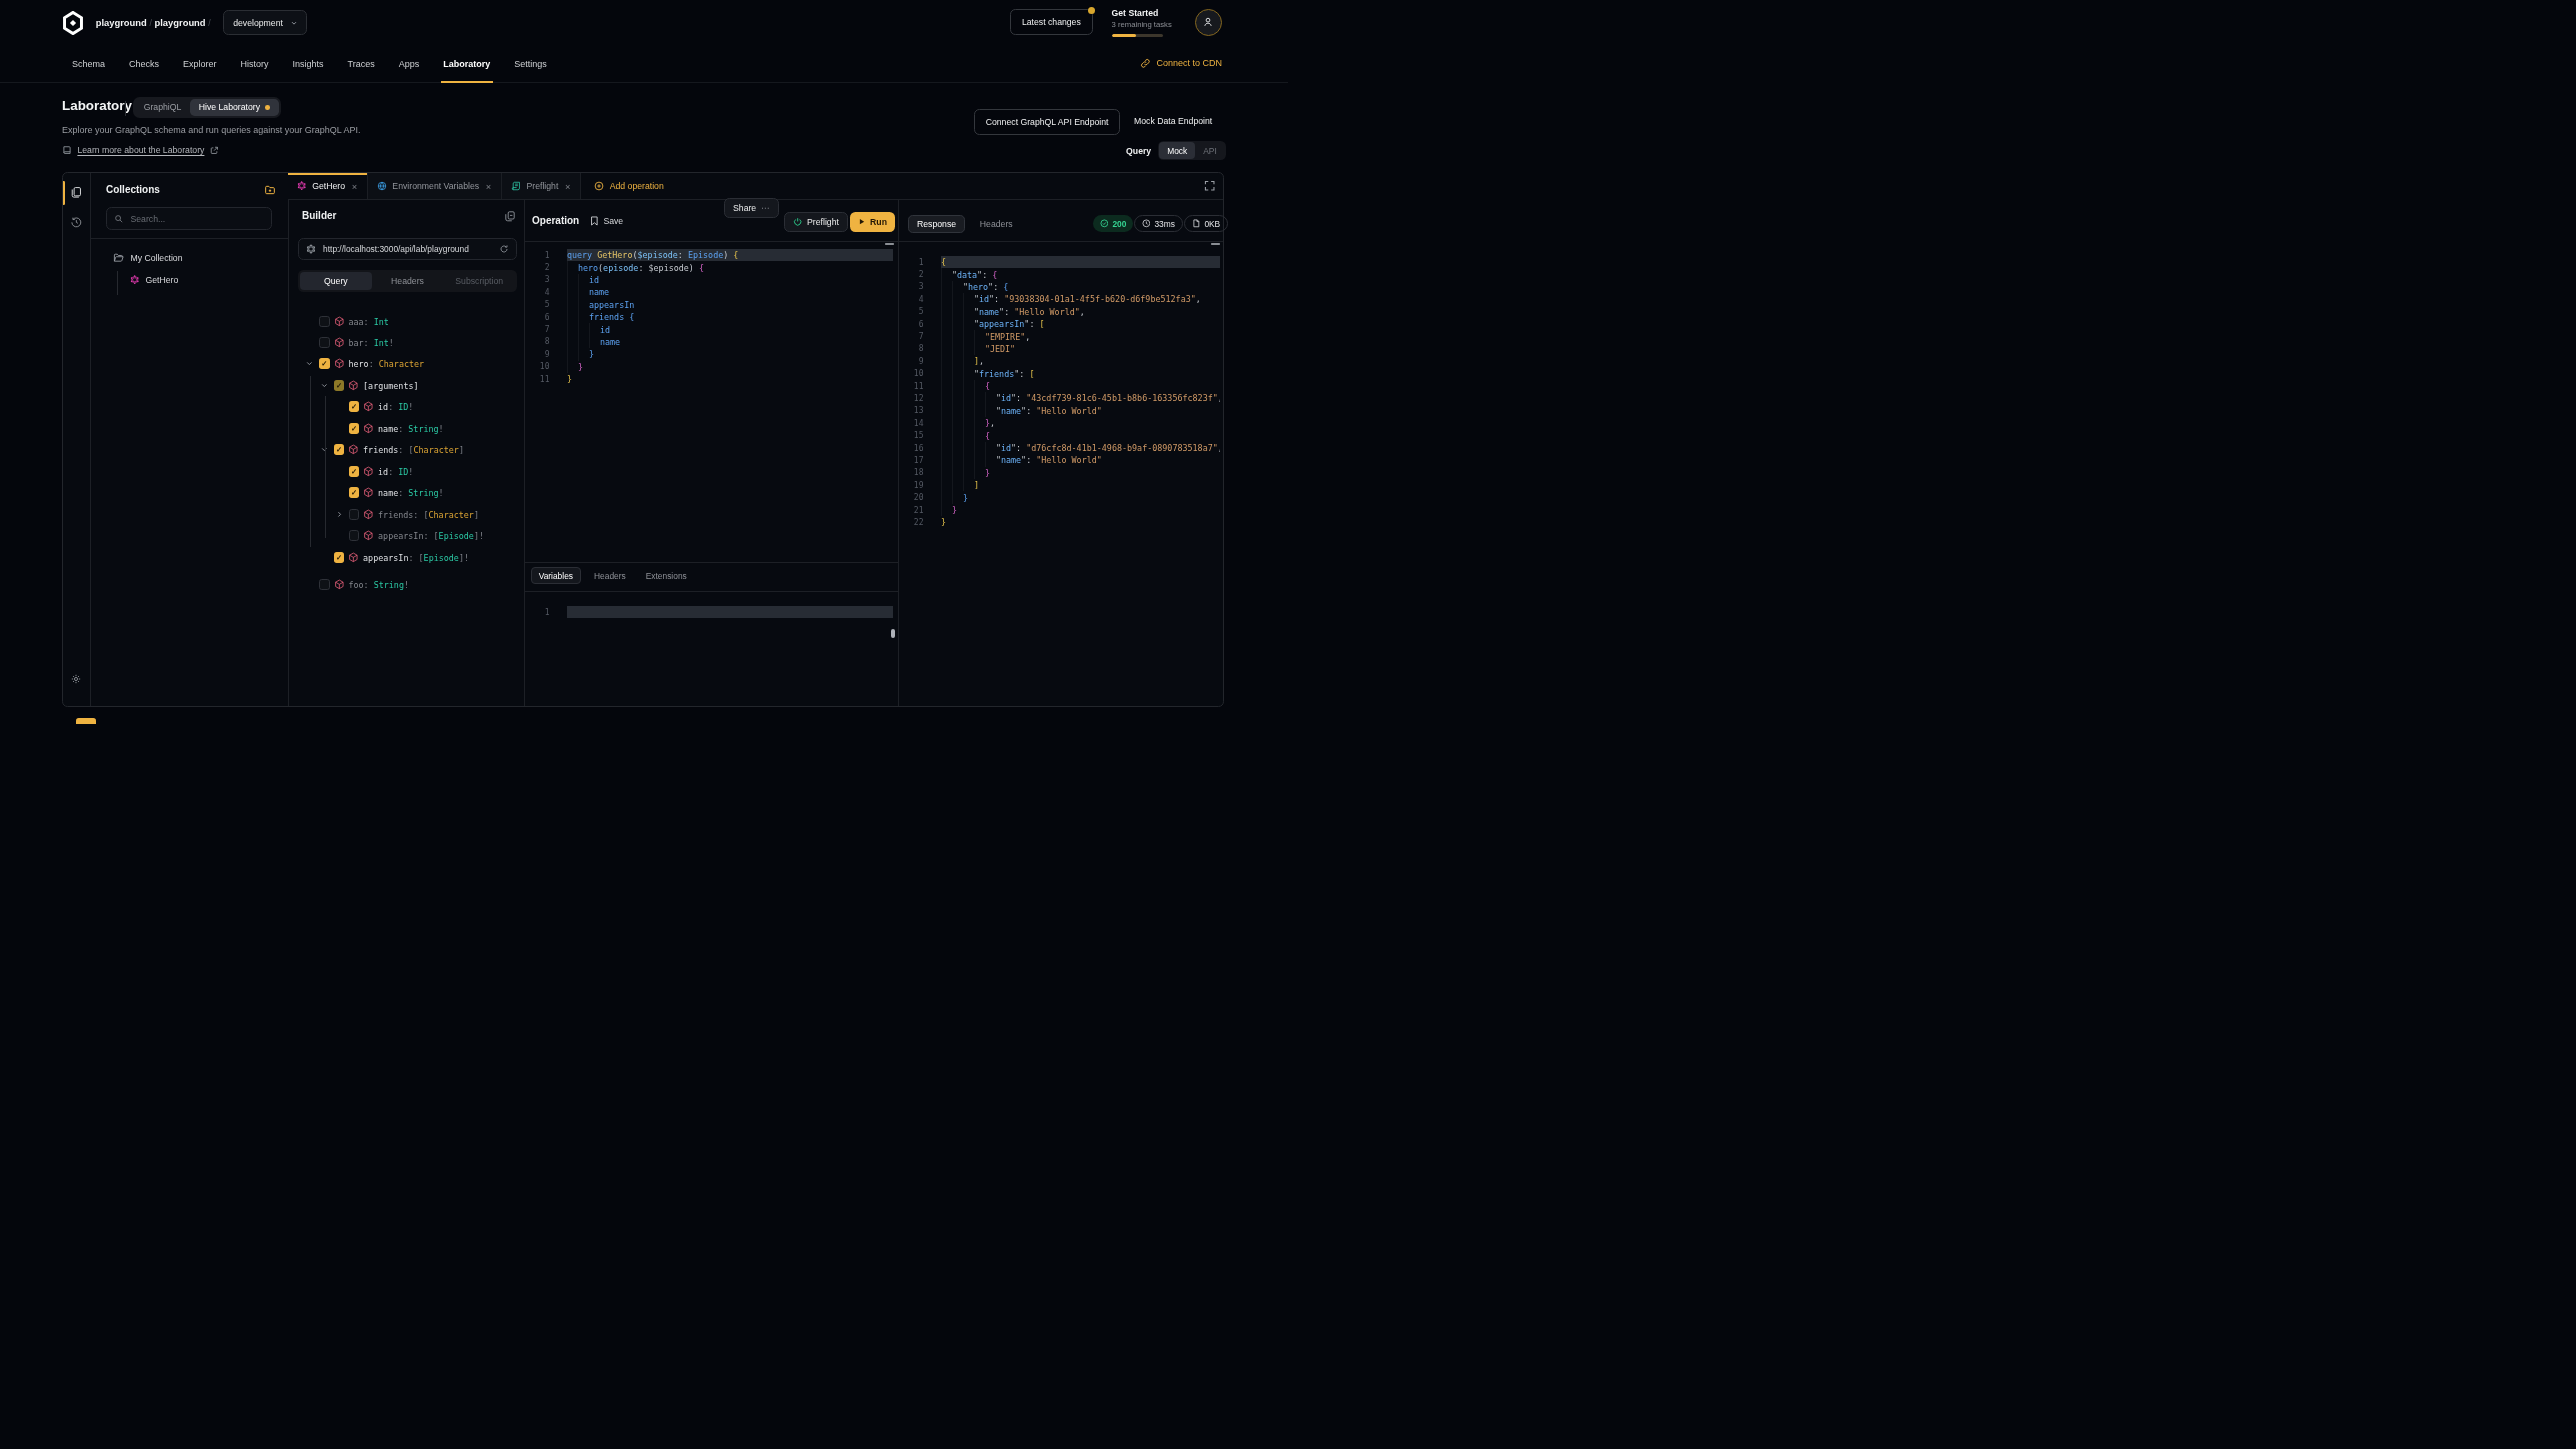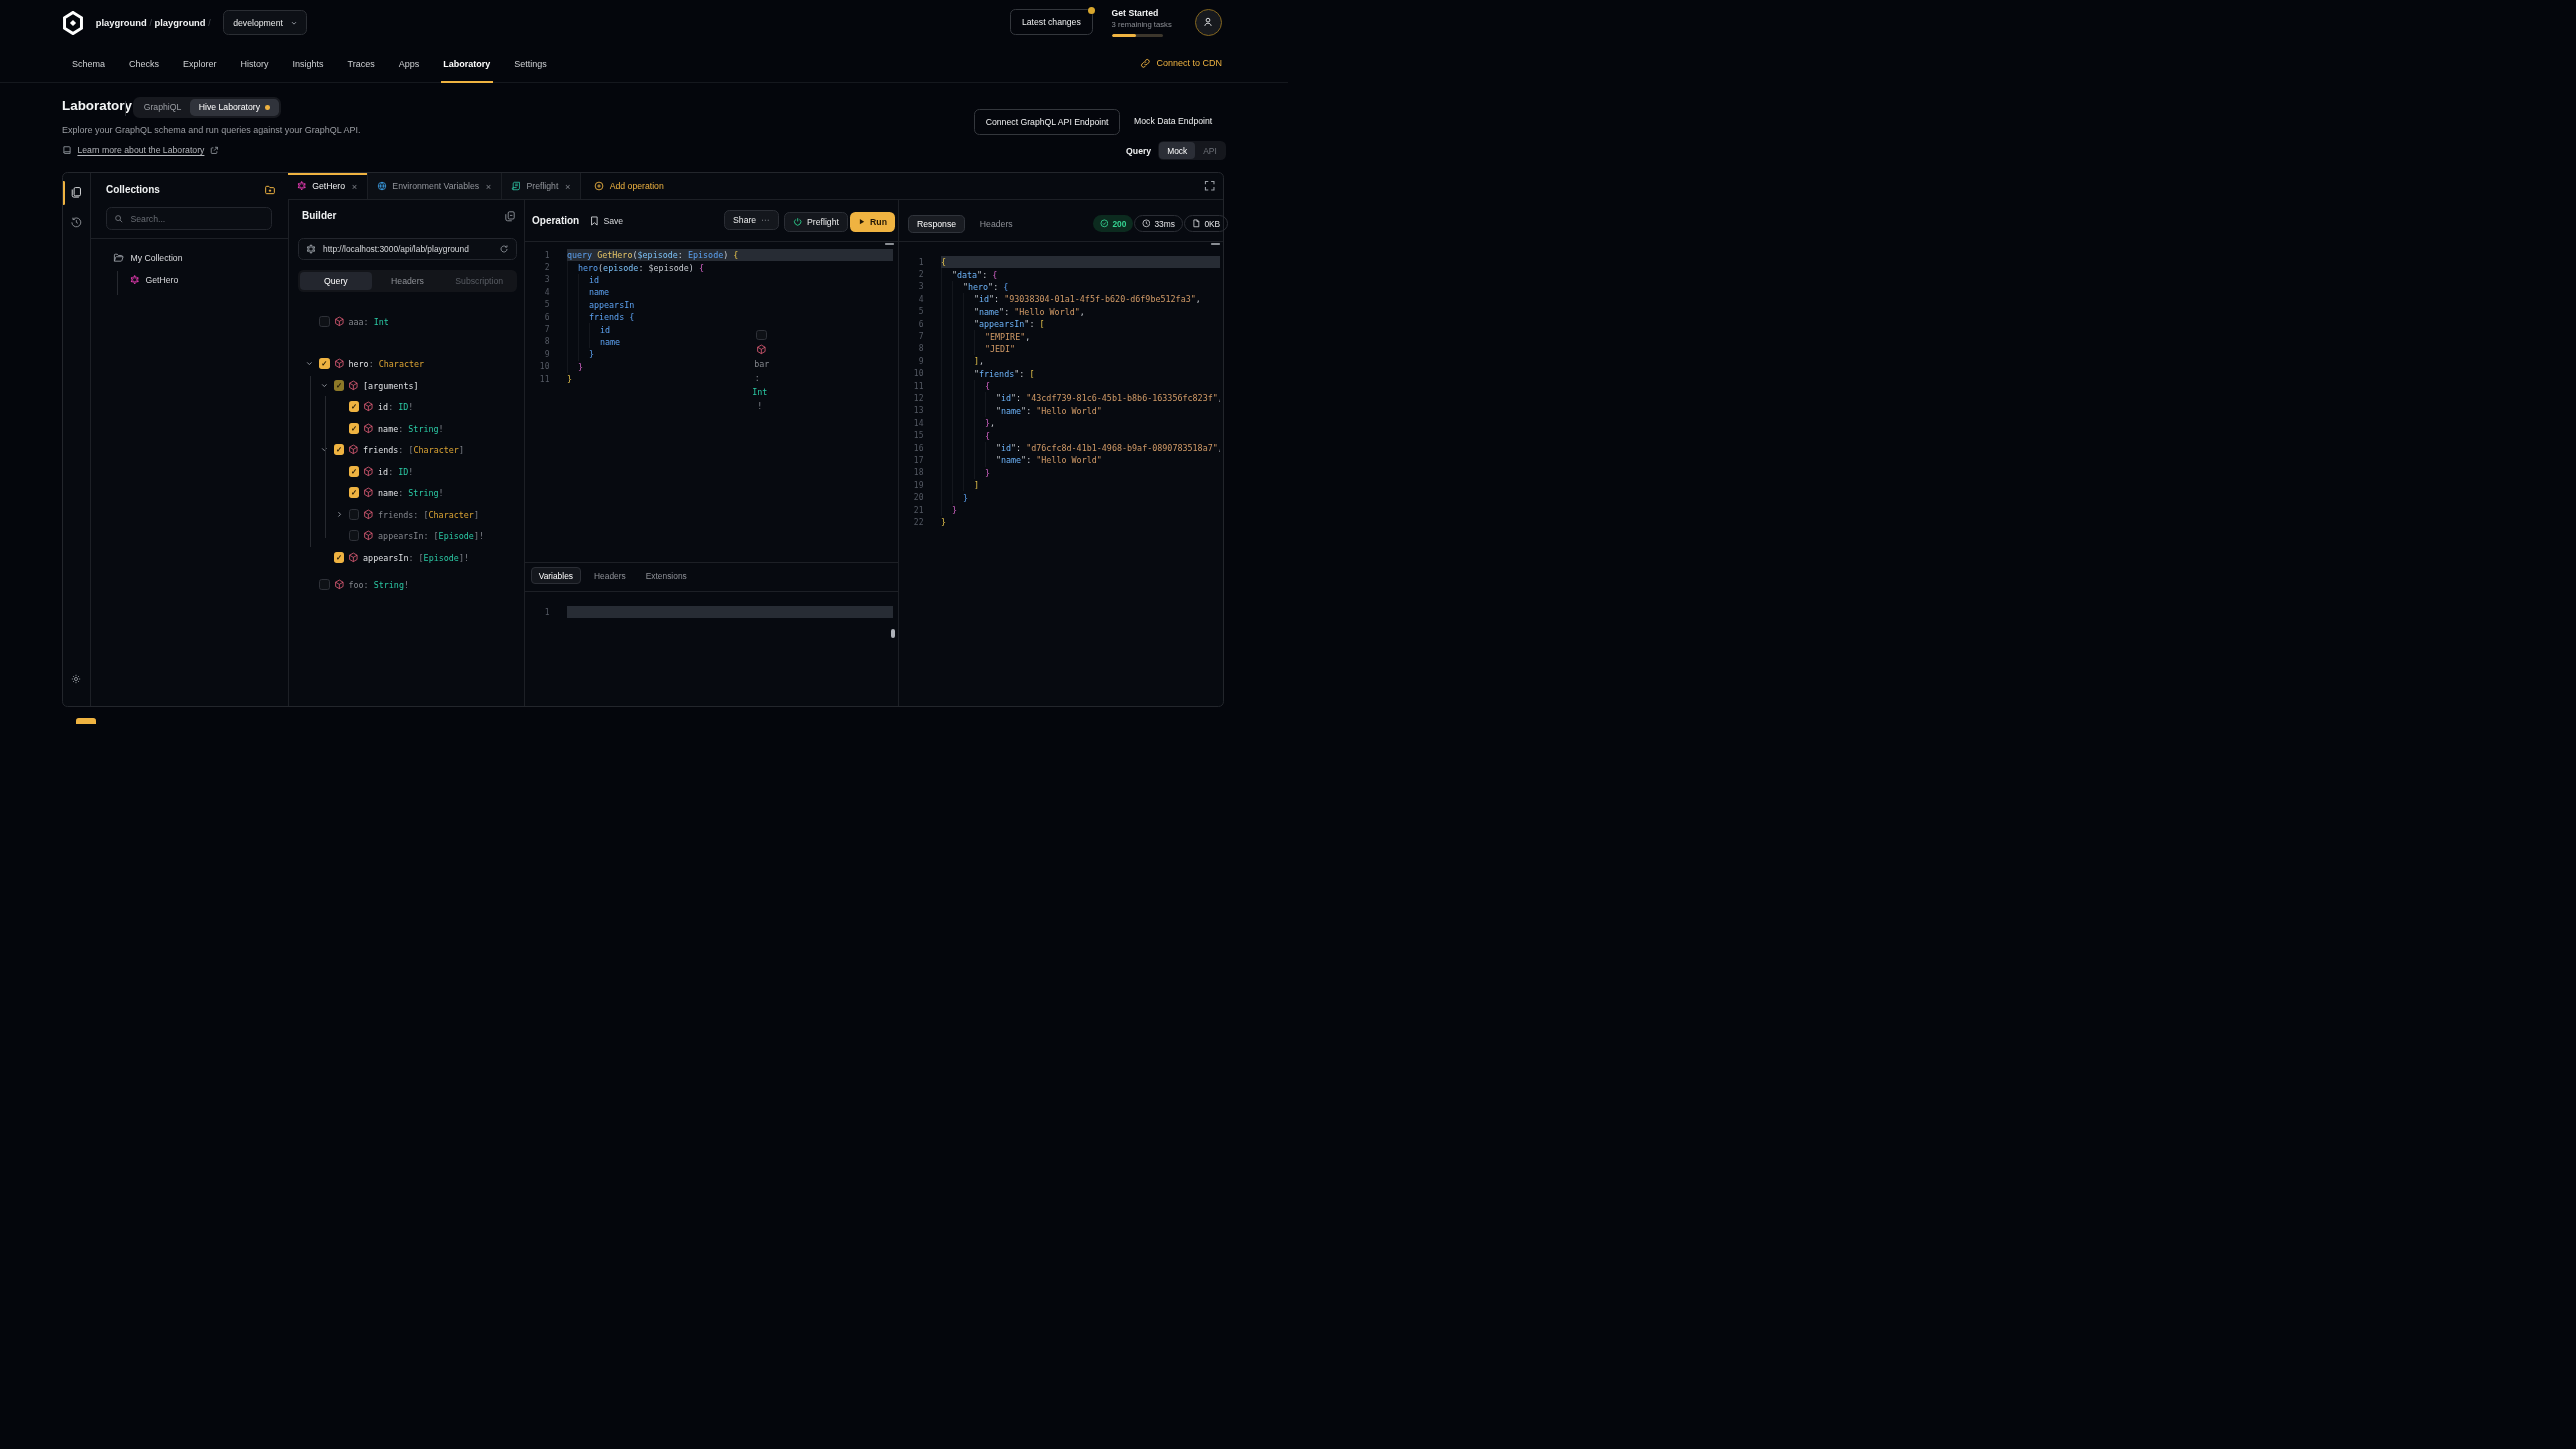--- a/index.html
+++ b/index.html
@@ -399,21 +399,21 @@
         <span class="cubei">
           <svg width="10.7" height="10.7" viewBox="0 0 16 16" fill="none" stroke="#ef647e" stroke-width="1.15">
             <path d="M8 1.6l5.6 3.2v6.4L8 14.4 2.4 11.2V4.8z"></path>
             <path d="M2.4 4.8L8 8l5.6-3.2M8 8v6.4"></path>
           </svg>
         </span>
         <span class="tname dim">aaa</span>
         <span class="colon" style="margin-left: -4px;">: </span>
         <span class="tt-teal" style="margin-left: -4px;">Int</span>
       </div>
-      <div class="trow" style="top: 142px; padding-left: 5.4px; flex-direction: column;">
+      <div class="trow" style="top: 159px; padding-left: 5.4px;">
         <span class="chev"></span>
         <span class="cbx off"></span>
         <span class="cubei">
           <svg width="10.7" height="10.7" viewBox="0 0 16 16" fill="none" stroke="#ef647e" stroke-width="1.15">
             <path d="M8 1.6l5.6 3.2v6.4L8 14.4 2.4 11.2V4.8z"></path>
             <path d="M2.4 4.8L8 8l5.6-3.2M8 8v6.4"></path>
           </svg>
         </span>
         <span class="tname dim">bar</span>
         <span class="colon" style="margin-left: -4px;">: </span>
@@ -596,21 +596,21 @@
       <div class="tguide" style="left: 262px; top: 223px; height: 142px;"></div>
     </div>
 
   <div class="col-title abs" style="left:469px;top:42px">Operation</div>
   <div id="op-save">
     <svg width="8.7" height="10" viewBox="0 0 14 16" fill="none" stroke="#d7d9dc" stroke-width="1.4">
         <path d="M2.5 1.5h9v13L7 10.8 2.5 14.5z"></path>
       </svg>
     <span>Save</span>
   </div>
-  <div class="btn abs" style="left:661px;top:37px">
+  <div class="btn abs" style="left:661px;top:25px">
     <span>Share</span>
     <span class="dots">⋯</span>
   </div>
   <div class="btn abs" style="left:721px;top:39px">
     <svg width="9.4" height="9.4" viewBox="0 0 16 16" fill="none" stroke="#2bc98a" stroke-width="1.6">
         <path d="M8 2v5.5"></path>
         <path d="M4.6 4.2a5.4 5.4 0 1 0 6.8 0"></path>
       </svg>
     <span>Preflight</span>
   </div>

